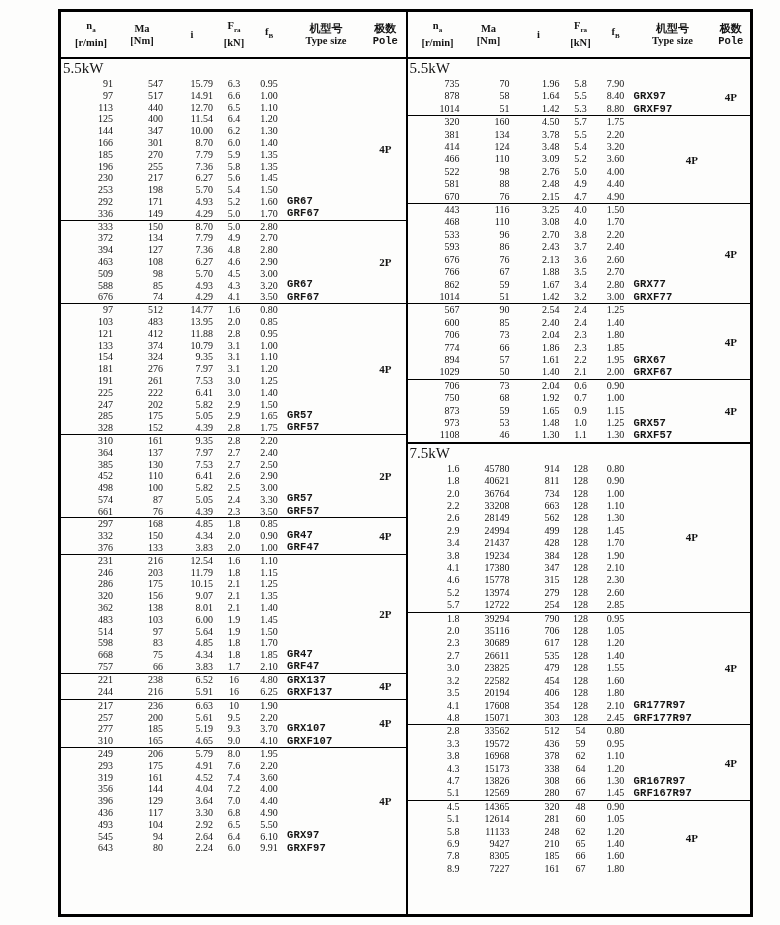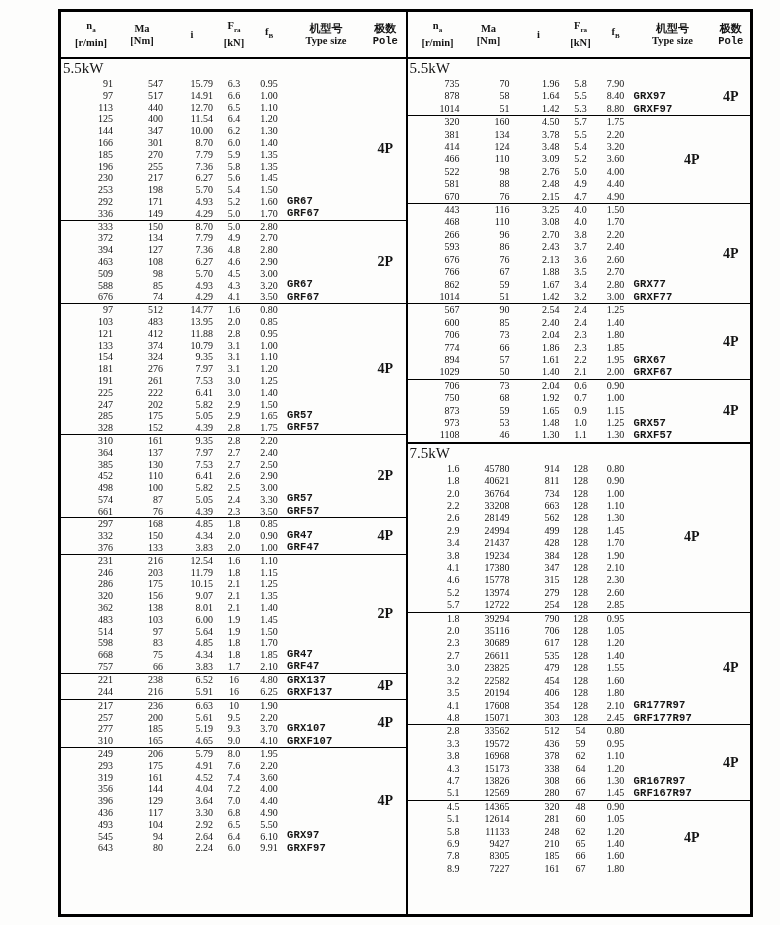--- a/index.html
+++ b/index.html
@@ -28,21 +28,21 @@
        font-size:10px;}
   #half-left .row{height:11.8px;line-height:11.8px;}
   #half-right .row{height:12.42px;line-height:12.42px;}
   .cell{white-space:nowrap;}
   .c0,.c1,.c2{text-align:right;padding-right:4px;}
   .c3{text-align:center;}
   .c4{text-align:center;}
   .typecell{width:78px;flex:0 0 auto;display:flex;flex-direction:column;justify-content:flex-end;font-family:Liberation Mono, monospace;}
   .typename{font-weight:bold;font-size:10.5px;line-height:12.5px;letter-spacing:.2px;white-space:nowrap;}
   .polecell{flex:1;display:flex;align-items:center;justify-content:center;
-            font-weight:bold;font-size:14px;}
+            font-weight:bold;font-size:11px;}
 </style>
 </head>
 <body>
 
 <div class="page">
   <div class="frame">
 
     <div class="half" id="half-left">
       <div class="hdr">
         <div class="hcell">
@@ -738,21 +738,21 @@
                 <div class="cell c4">1.50</div>
               </div>
               <div class="row">
                 <div class="cell c0">468</div>
                 <div class="cell c1">110</div>
                 <div class="cell c2">3.08</div>
                 <div class="cell c3">4.0</div>
                 <div class="cell c4">1.70</div>
               </div>
               <div class="row">
-                <div class="cell c0">266</div>
+                <div class="cell c0">533</div>
                 <div class="cell c1">96</div>
                 <div class="cell c2">2.70</div>
                 <div class="cell c3">3.8</div>
                 <div class="cell c4">2.20</div>
               </div>
               <div class="row">
                 <div class="cell c0">593</div>
                 <div class="cell c1">86</div>
                 <div class="cell c2">2.43</div>
                 <div class="cell c3">3.7</div>

